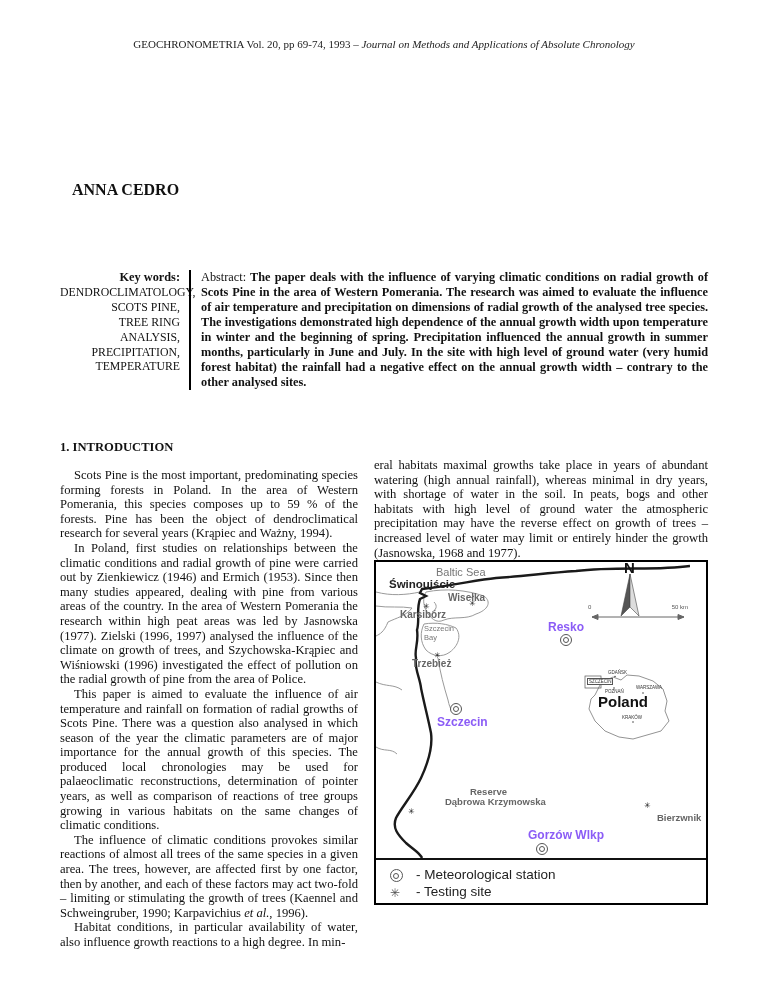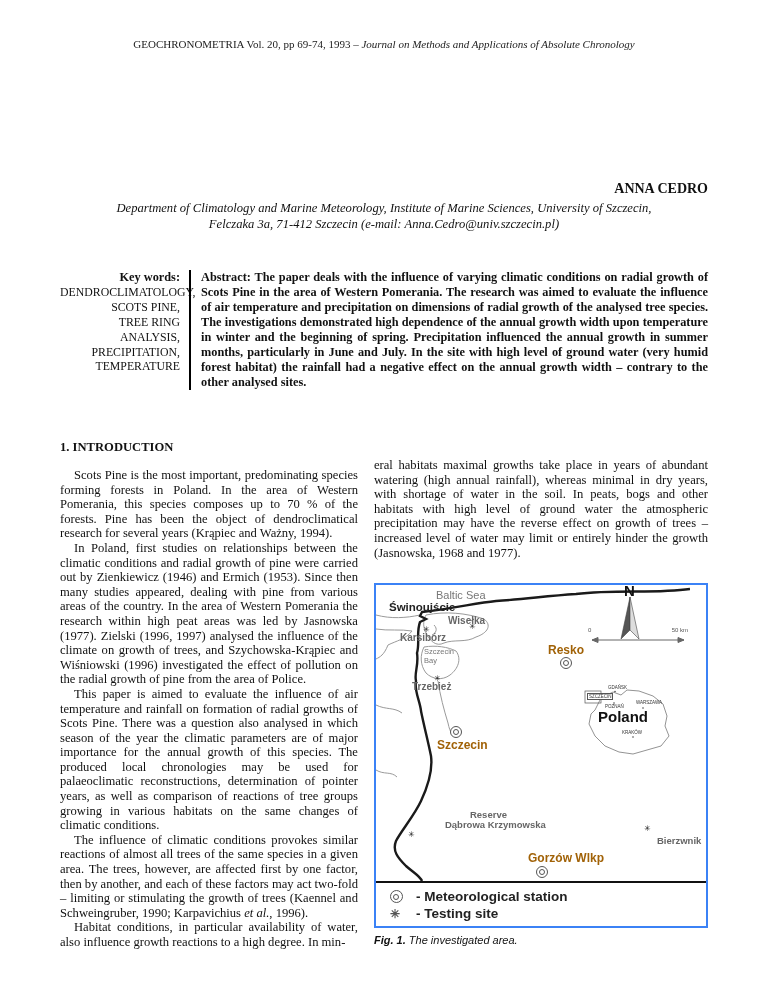--- a/index.html
+++ b/index.html
@@ -6,114 +6,110 @@
   .page { position:relative; width:768px; height:994px; background:#ffffff; overflow:hidden;
           font-family:"Liberation Serif", serif; color:#111; }
 
   .jheader { position:absolute; top:38px; left:0; width:768px; text-align:center; font-size:11px; color:#222; }
   .jheader .it { font-style:italic; }
 
   .title { position:absolute; top:88px; left:60px; width:648px; text-align:center;
            font-weight:bold; font-size:22.5px; line-height:28px; letter-spacing:0.2px; }
   .title .it { font-style:italic; }
 
-  .author { position:absolute; top:181px; left:60px; width:648px; text-align:right;
-            font-weight:bold; font-size:14px; }
+  .author { position:absolute; top:181px; left:72px; width:648px; text-align:left;
+            font-weight:bold; font-size:16px; }
   .affil { position:absolute; top:201px; left:60px; width:648px; text-align:center;
            font-style:italic; font-size:12.6px; line-height:15.5px; }
 
   .abs-row { position:absolute; top:270px; left:60px; width:648px; display:flex; }
   .kw { width:120px; text-align:right; font-size:11.8px; line-height:14.9px; color:#111; }
   .kw .lbl { font-weight:bold; font-size:12.3px; }
   .abstract { flex:1; margin-left:9px; border-left:2.5px solid #000; padding-left:10px;
               font-weight:bold; font-size:12.3px; line-height:15px; text-align:justify; }
-  .abstract .lbl { font-weight:bold; }
+  .abstract .lbl { font-weight:normal; }
 
   .cols { position:absolute; top:440px; left:60px; width:648px; display:flex; gap:16px; }
   .col-left { width:314px; }
   .col-right { width:352px; padding-top:18px; }
   .intro-h { text-align:left; font-weight:bold; font-size:12.6px; margin:0 0 13px 0; line-height:15px; }
   p.body { margin:0; font-size:12.6px; line-height:14.6px; text-align:justify; text-indent:14px; }
   p.body.noind { text-indent:0; }
   .it { font-style:italic; }
 
-  .figure { margin-top:23px; border:2px solid #3b82f6; background:#fff; }
+  .figure { margin-top:0; border:2px solid #000000; background:#fff; }
   .map { position:relative; height:296px; border-bottom:2px solid #111; overflow:hidden;
          font-family:"Liberation Sans", sans-serif; }
   .map svg.lines { position:absolute; left:0; top:0; }
   .ml { position:absolute; white-space:nowrap; }
   .sea { color:#777; font-size:11px; }
   .city-big { color:#222; font-weight:bold; font-size:11.5px; }
-  .city-md  { color:#a16207; font-weight:bold; font-size:12px; }
+  .city-md  { color:#8b5cf6; font-weight:bold; font-size:12px; }
   .site { color:#666; font-weight:bold; font-size:10px; }
   .site-sm { color:#666; font-weight:bold; font-size:9.5px;padding-left:32px; }
   .bay { color:#777; font-size:7.5px; line-height:9px; font-weight:normal; }
   .marker-ts { position:absolute; color:#111; font-size:8px; line-height:8px; font-style:normal; }
   .met { position:absolute; width:12px; height:12px; border:1.5px solid #555; border-radius:50%;
          display:flex; align-items:center; justify-content:center; background:#fff; box-sizing:border-box; }
   .met::after { content:""; width:4px; height:4px; border:1.2px solid #555; border-radius:50%; }
 
   .north { position:absolute; left:240px; top:0px; width:30px; height:62px; }
   .north .n { position:absolute; left:8px; top:-3px; font-weight:bold; font-size:15px; color:#111; }
   .scalebar { position:absolute; left:212px; top:42px; width:100px; height:18px; }
   .scalebar .s0 { position:absolute; left:0; top:0; font-size:6px; color:#555; }
   .scalebar .s50 { position:absolute; right:0; top:0; font-size:6px; color:#555; }
 
-  .inset { position:absolute; left:205px; top:99px; width:100px; height:75px; }
+  .inset { position:absolute; left:205px; top:107px; width:100px; height:75px; }
   .inset .lab { position:absolute; font-size:4.5px; color:#333; white-space:nowrap; }
   .inset .boxed { border:0.5px solid #555; padding:0 1px; background:#fff; }
   .inset .country { position:absolute; left:17px; top:24px; font-size:15px; font-weight:bold; color:#111; }
 
   .legend { padding:5px 8px 4px 14px; font-family:"Liberation Sans", sans-serif;
             font-size:13.5px; color:#222; }
-  .legend-row { display:flex; align-items:center; height:17px;font-weight:bold; }
+  .legend-row { display:flex; align-items:flex-end; height:17px; }
   .legend-icon-wrap { width:26px; display:flex; justify-content:flex-start; align-items:center; }
   .lmet { position:static; width:13px; height:13px; }
   .lts { color:#555; font-size:12px; line-height:12px; }
 
   .caption { margin-top:6px; font-family:"Liberation Sans", sans-serif; font-style:italic;
              font-size:11px; color:#111; }
   .caption .b { font-weight:bold; }
 </style>
 </head>
 <body>
 
 <div class="page">
 
   <div class="jheader">
     <span>GEOCHRONOMETRIA Vol. 20, pp 69-74, 1993 – </span><span class="it">Journal on Methods and Applications of Absolute Chronology</span>
   </div>
 
 
   <div class="author">ANNA CEDRO</div>
 
-  <div class="affil">
-    <span>Department of Climatology and Marine Meteorology, Institute of Marine Sciences, University of Szczecin,</span><br>
-    <span>Felczaka 3a, 71-412 Szczecin (e-mail: Anna.Cedro@univ.szczecin.pl)</span>
-  </div>
 
   <div class="abs-row">
     <div class="kw">
       <span class="lbl">Key words:</span><br>
       <span>DENDROCLIMATOLOGY,</span><br>
       <span>SCOTS PINE,</span><br>
       <span>TREE RING ANALYSIS,</span><br>
       <span>PRECIPITATION,</span><br>
       <span>TEMPERATURE</span>
     </div>
     <div class="abstract">
       <span class="lbl">Abstract:</span><span> The paper deals with the influence of varying climatic conditions on radial growth of Scots Pine in the area of Western Pomerania. The research was aimed to evaluate the influence of air temperature and precipitation on dimensions of radial growth of the analysed tree species. The investigations demonstrated high dependence of the annual growth width upon temperature in winter and the beginning of spring. Precipitation influenced the annual growth in summer months, particularly in June and July. In the site with high level of ground water (very humid forest habitat) the rainfall had a negative effect on the annual growth width – contrary to the other analysed sites.</span>
     </div>
   </div>
 
   <div class="cols">
 
     <div class="col-left">
       <div class="intro-h">1. INTRODUCTION</div>
-      <p class="body">Scots Pine is the most important, predominating species forming forests in Poland. In the area of Western Pomerania, this species composes up to 70 % of the forests. Pine has been the object of dendroclimatical research for several years (Krąpiec and Ważny, 1994).</p>
+      <p class="body">Scots Pine is the most important, predominating species forming forests in Poland. In the area of Western Pomerania, this species composes up to 59 % of the forests. Pine has been the object of dendroclimatical research for several years (Krąpiec and Ważny, 1994).</p>
       <p class="body">In Poland, first studies on relationships between the climatic conditions and radial growth of pine were carried out by Zienkiewicz (1946) and Ermich (1953). Since then many studies appeared, dealing with pine from various areas of the country. In the area of Western Pomerania the research within high peat areas was led by Jasnowska (1977). Zielski (1996, 1997) analysed the influence of the climate on growth of trees, and Szychowska-Krąpiec and Wiśniowski (1996) investigated the effect of pollution on the radial growth of pine from the area of Police.</p>
       <p class="body">This paper is aimed to evaluate the influence of air temperature and rainfall on formation of radial growths of Scots Pine. There was a question also analysed in which season of the year the climatic parameters are of major importance for the annual growth of this species. The produced local chronologies may be used for palaeoclimatic reconstructions, determination of pointer years, as well as comparison of reactions of tree groups growing in various habitats on the same changes of climatic conditions.</p>
       <p class="body"><span>The influence of climatic conditions provokes similar reactions of almost all trees of the same species in a given area. The trees, however, are affected first by one factor, then by another, and each of these factors may act two-fold – limiting or stimulating the growth of trees (Kaennel and Schweingruber, 1990; Karpavichius </span><span class="it">et al.</span><span>, 1996).</span></p>
       <p class="body">Habitat conditions, in particular availability of water, also influence growth reactions to a high degree. In min-</p>
     </div>
 
     <div class="col-right">
       <p class="body noind">eral habitats maximal growths take place in years of abundant watering (high annual rainfall), whereas minimal in dry years, with shortage of water in the soil. In peats, bogs and other habitats with high level of ground water the atmospheric precipitation may have the reverse effect on growth of trees – increased level of water may limit or entirely hinder the growth (Jasnowska, 1968 and 1977).</p>
 
       <div class="figure">
@@ -218,19 +214,16 @@
           </div>
           <div class="legend-row">
             <span class="legend-icon-wrap">
                 <span class="lts">✳</span>
               </span>
             <span>- Testing site</span>
           </div>
         </div>
       </div>
 
-      <div class="caption">
-        <span class="b">Fig. 1.</span><span> The investigated area.</span>
-      </div>
     </div>
   </div>
 
 </div>
 
 </body></html>

